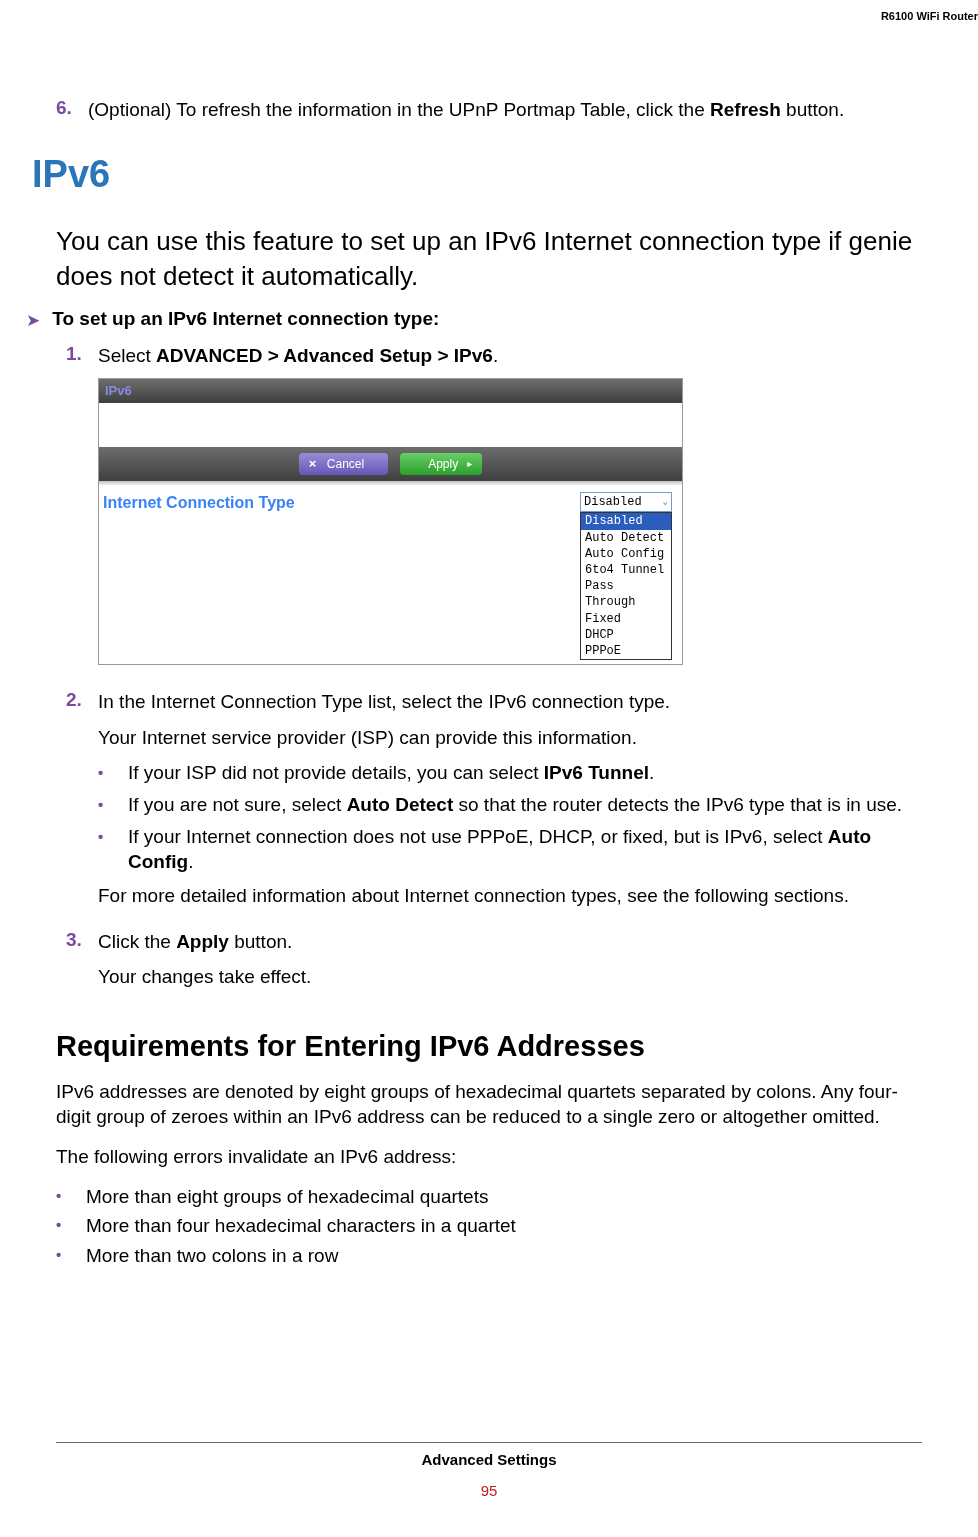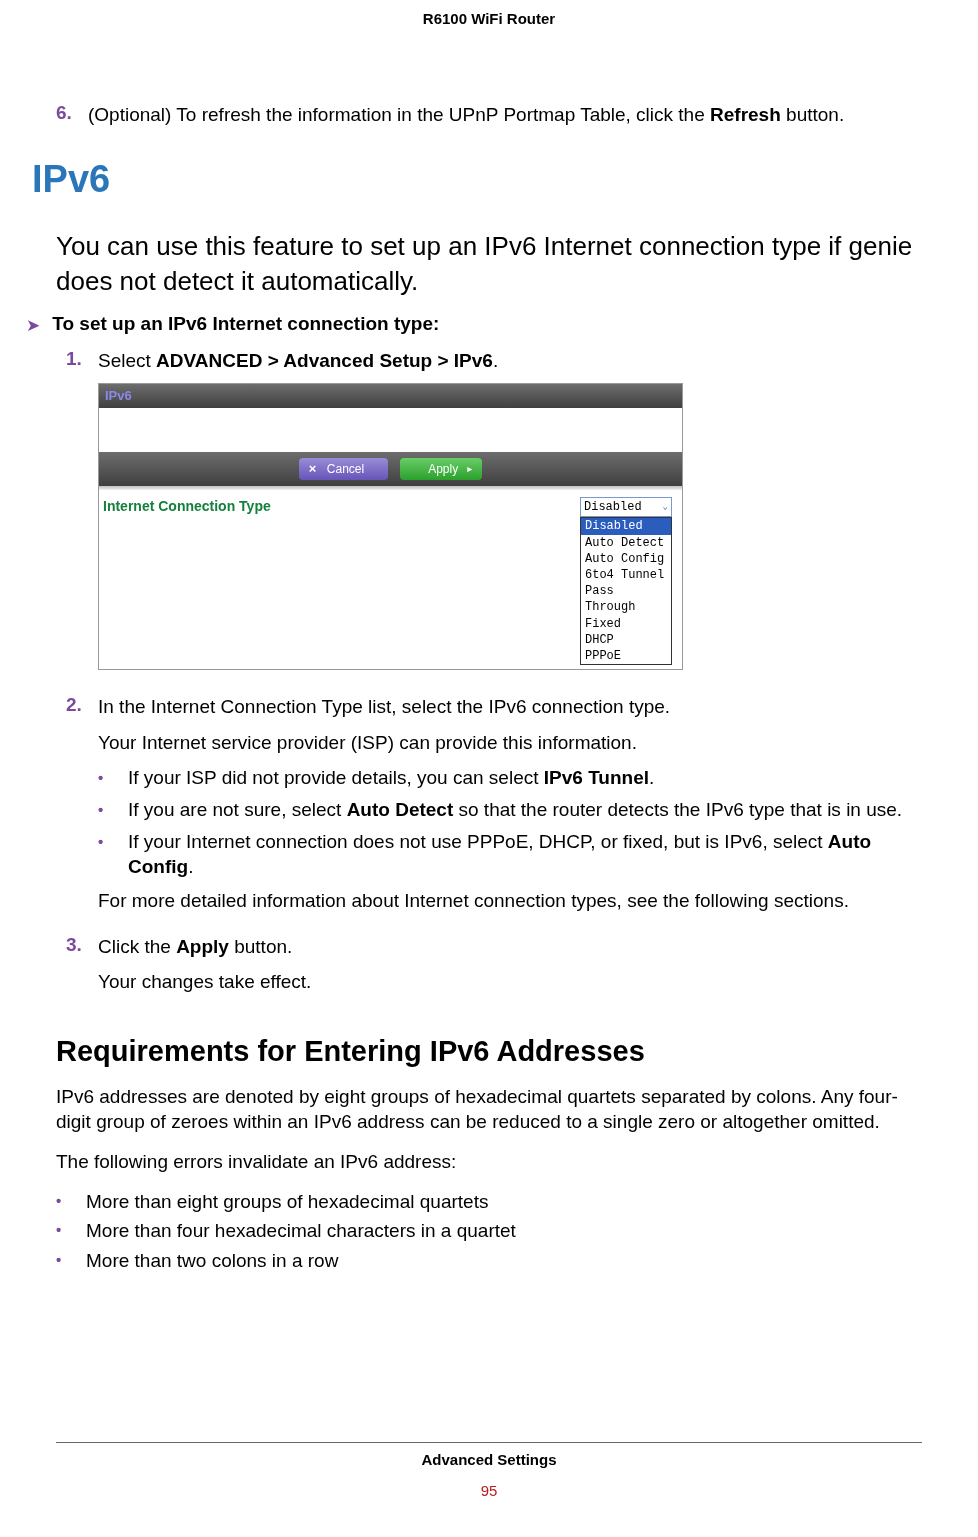--- a/index.html
+++ b/index.html
@@ -6,23 +6,23 @@
     body {
       font-family: Arial, Helvetica, sans-serif;
       width: 978px;
       min-height: 1537px;
       background: #fff;
       color: #000;
       position: relative;
       padding: 0;
     }
     .page-header {
-      text-align: center;
-      font-weight: bold;
-      font-size: 15px;
+      text-align: right;
+      font-weight: bold;
+      font-size: 11px;
       padding-top: 10px;
     }
     .content {
       padding: 75px 56px 0 56px;
     }
     .ol-main { list-style: none; }
     .ol-main > li { display: flex; margin-bottom: 24px; }
     .num { color: #7b4a9f; font-weight: bold; font-size: 19px; min-width: 30px; margin-right: 2px; }
     .li-body { font-size: 19px; line-height: 1.35; flex: 1; }
     .h2-title {
@@ -78,21 +78,21 @@
       position: relative;
     }
     .ss-btn-cancel { background: linear-gradient(#9a8cd6,#6755b8); }
     .ss-btn-apply { background: linear-gradient(#68ce68,#2ba02b); }
     .ss-btn-cancel::before { content:"×"; position:absolute; left:10px; font-size:13px; font-weight:bold; color:#fff; }
     .ss-btn-apply::after { content:"▸"; position:absolute; right:10px; font-size:10px; color:#fff; }
     .ss-row {
       display: flex; justify-content: space-between; align-items: flex-start;
       padding: 7px 10px 4px 4px; background: #fff;
     }
-    .ss-label { font-size: 14px; font-weight: bold; color: #15803d; }
+    .ss-label { font-size: 16px; font-weight: bold; color: #3b82f6; }
     .ss-select-wrap { position: relative; font-family: Liberation Mono, monospace; }
     .ss-select {
       border: 1px solid #7a99c8; font-size: 12px; padding: 1px 3px; width: 92px;
       display: flex; justify-content: space-between; align-items: center;
       background: #fff;
     }
     .ss-select-arrow { font-size: 9px; color: #3a68b3; }
     .ss-dropdown {
       border: 1px solid #333; width: 92px; font-size: 12px; background: #fff;
       position: relative;

